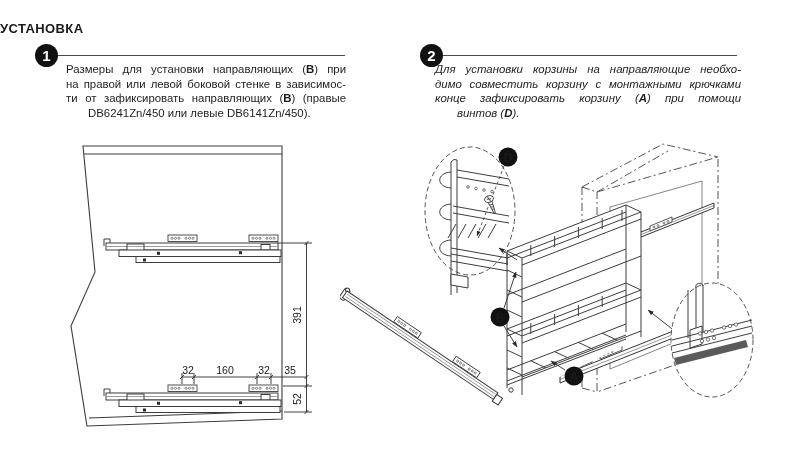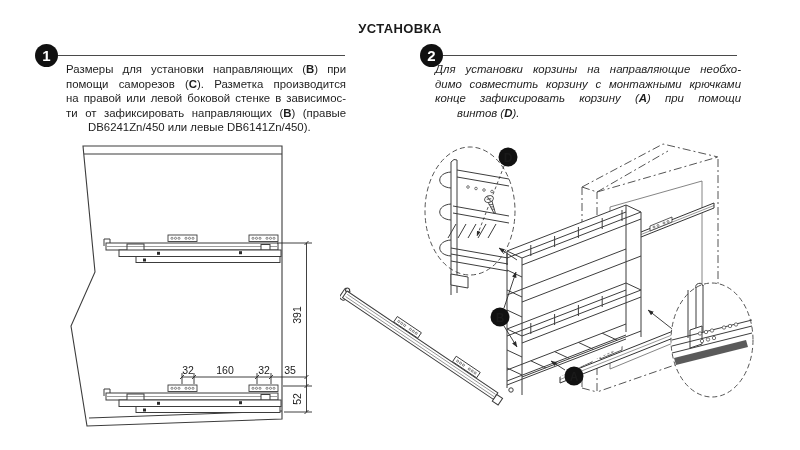--- a/index.html
+++ b/index.html
@@ -3,21 +3,21 @@
 <meta charset="utf-8">
 <style>
   html,body{margin:0;padding:0;}
   body{
     width:800px;height:450px;position:relative;overflow:hidden;
     background:#ffffff;color:#1a1a1a;
     font-family:"Liberation Sans",sans-serif;
   }
   .abs{position:absolute;}
   .title{
-    left:0;top:21px;width:800px;text-align:center;
+    left:0;top:21px;width:800px;text-align:left;
     font-size:13px;font-weight:700;letter-spacing:.4px;
   }
   .badge{
     width:23px;height:23px;border-radius:50%;background:#111;
     color:#fff;font-weight:700;font-size:15px;line-height:23px;text-align:center;
   }
   .rule{height:1px;background:#4a4a4a;}
   .para{font-size:11.4px;line-height:14.5px;color:#1d1d1d;}
   .para .ln{text-align:justify;text-align-last:justify;white-space:normal;}
   .para .ln:last-child{text-align-last:left;padding-left:22px;}
@@ -26,21 +26,20 @@
 </style>
 </head>
 <body>
 
 <div class="abs title">УСТАНОВКА</div>
 
 <div class="abs badge" style="left:35px;top:44px;">1</div>
 <div class="abs rule" style="left:58px;top:55px;width:287px;"></div>
 <div class="abs para" style="left:66px;top:62px;width:280px;">
     <div class="ln"><span>Размеры для установки направляющих (</span><span class="b">В</span><span>) при</span></div>
-    <div class="ln"><span>помощи саморезов (</span><span class="b">С</span><span>). Разметка производится</span></div>
     <div class="ln"><span>на правой или левой боковой стенке в зависимос-</span></div>
     <div class="ln"><span>ти от зафиксировать направляющих (</span><span class="b">В</span><span>) (правые</span></div>
     <div class="ln"><span>DB6241Zn/450 или левые DB6141Zn/450).</span></div>
   </div>
 
 <div class="abs badge" style="left:420px;top:44px;">2</div>
 <div class="abs rule" style="left:443px;top:55px;width:294px;"></div>
 <div class="abs para" style="left:435px;top:62px;width:306px;font-style:italic;">
     <div class="ln"><span>Для установки корзины на направляющие необхо-</span></div>
     <div class="ln"><span>димо совместить корзину с монтажными крючками</span></div>

